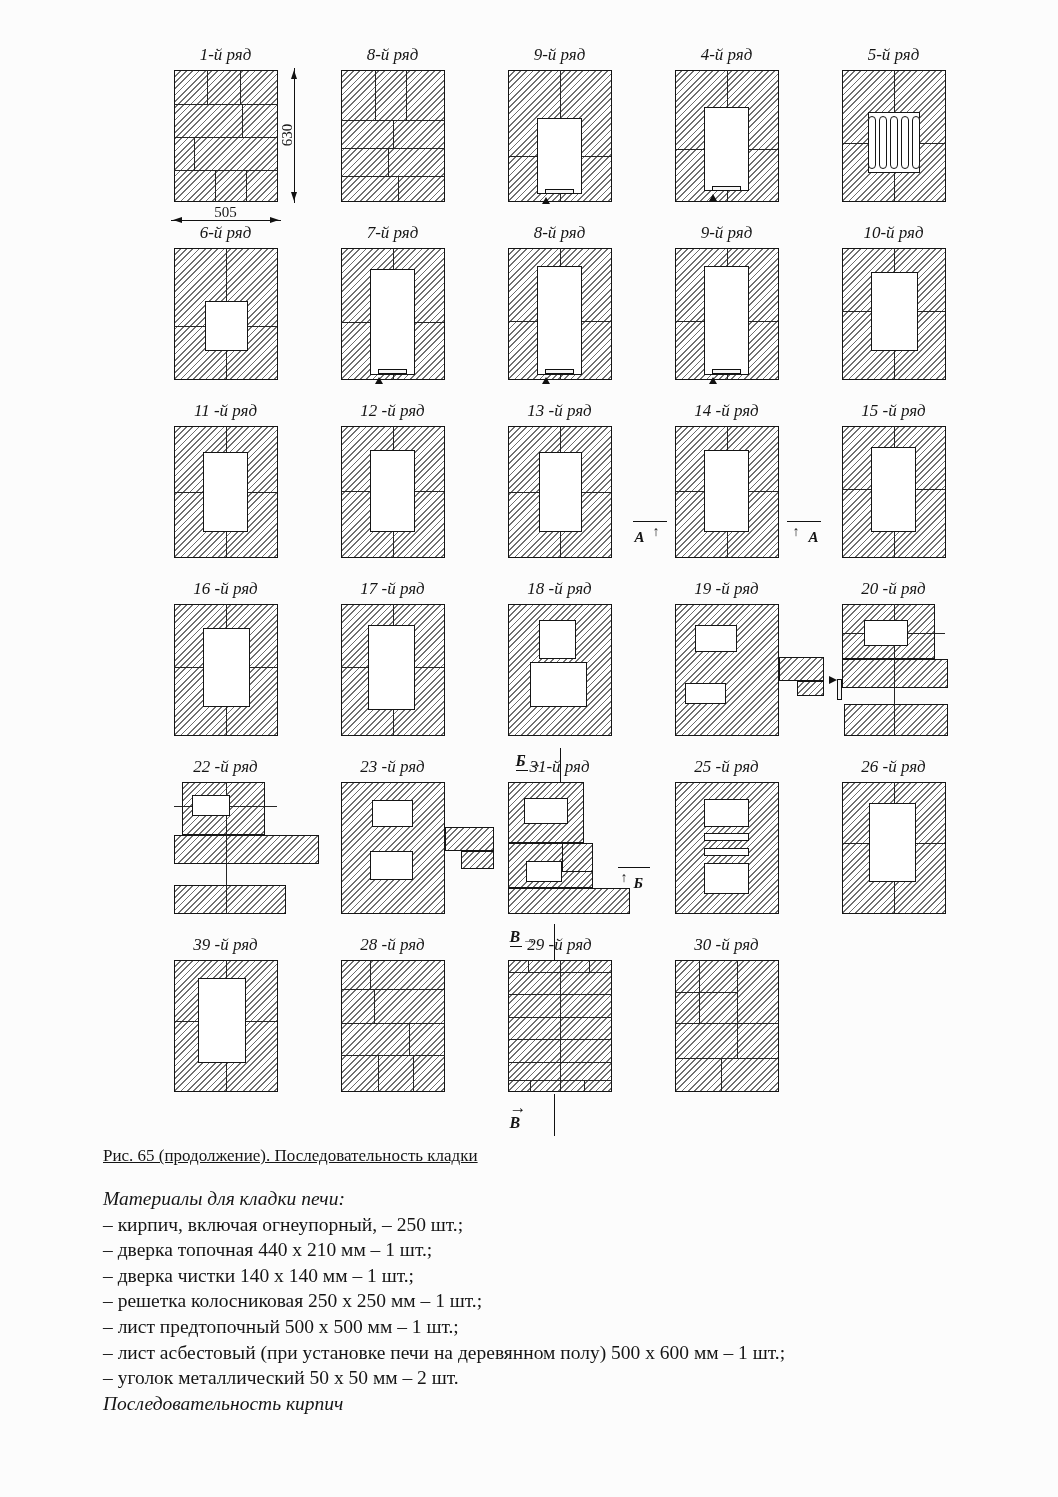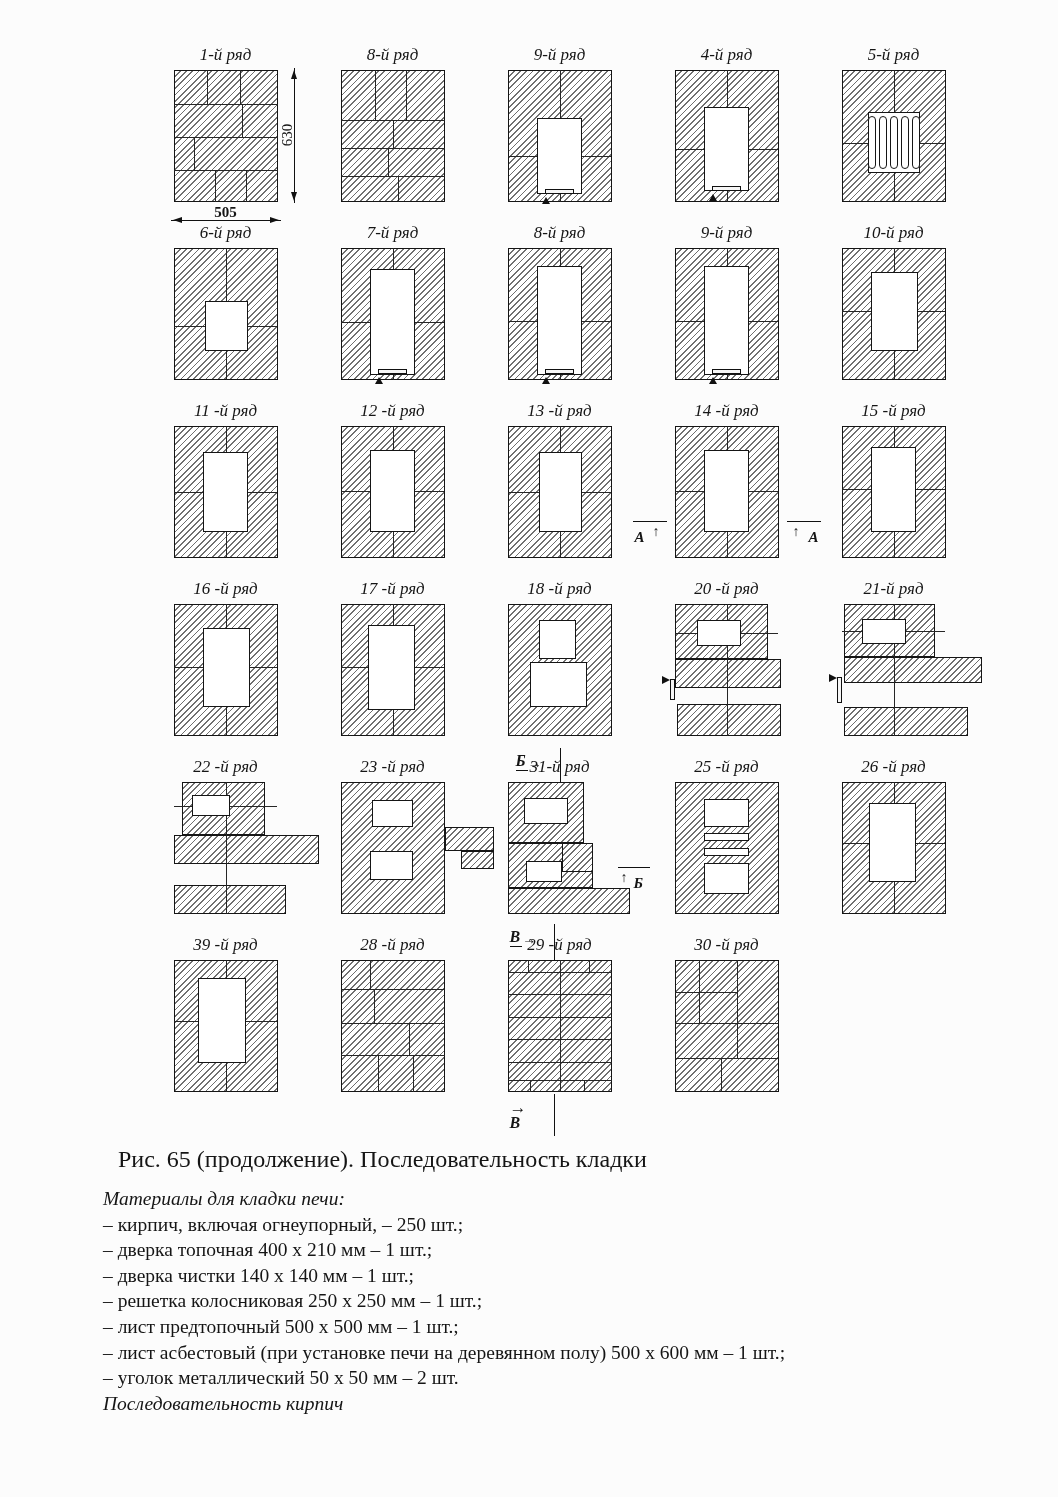--- a/index.html
+++ b/index.html
@@ -39,26 +39,26 @@
   .sec-ul{font-style:italic;font-weight:700;font-size:16px;line-height:16px;
           border-bottom:1.3px solid #111;padding:0 2px 1px 0;}
   .sarr{font-size:14px;font-weight:700;vertical-align:-2px;}
   .overarr{font-size:17px;font-weight:700;line-height:12px;}
   .vletter{font-style:italic;font-weight:700;font-size:16px;line-height:17px;}
   .dim-v{position:absolute;right:-30px;top:-2px;width:26px;height:102%;}
   .dim-v .line{position:absolute;left:12px;top:0;bottom:0;border-left:1.2px solid #111;}
   .dim-v .tri-up{position:absolute;left:9px;top:-1px;border:3.5px solid transparent;border-bottom:9px solid #111;width:0;height:0;}
   .dim-v .tri-dn{position:absolute;left:9px;bottom:-1px;border:3.5px solid transparent;border-top:9px solid #111;width:0;height:0;}
   .dim-v .lbl{position:absolute;top:50%;left:-6px;transform:translateY(-50%) rotate(-90deg);font-size:15px;}
-  .dim-h{position:absolute;left:-3px;bottom:-26px;width:calc(100% + 6px);height:20px;font-weight:bold;}
+  .dim-h{position:absolute;left:-3px;bottom:-26px;width:calc(100% + 6px);height:20px;}
   .dim-h .line{position:absolute;left:0;right:0;top:12px;border-top:1.2px solid #111;}
   .dim-h .tri-l{position:absolute;left:-1px;top:9px;border:3.5px solid transparent;border-right:9px solid #111;width:0;height:0;}
   .dim-h .tri-r{position:absolute;right:-1px;top:9px;border:3.5px solid transparent;border-left:9px solid #111;width:0;height:0;}
   .dim-h .lbl{position:absolute;left:50%;top:-4px;transform:translateX(-50%);font-size:15px;}
-  #caption{position:absolute;left:118px;top:1146px;font-size:24px;}
+  #caption{position:absolute;left:103px;top:1146px;font-size:17px;text-decoration:underline;}
   #textblock{position:absolute;left:103px;top:1186px;right:40px;font-size:19.5px;line-height:25.6px;}
   .it{font-style:italic;}
 </style>
 </head>
 <body>
 
 <div id="page">
   <div id="grid">
       <div class="cell">
         <div class="dlabel">1-й ряд</div>
@@ -288,45 +288,41 @@
       </div>
       <div class="cell">
         <div class="dlabel">18 -й ряд</div>
         <div class="dia">
           <div class="part" style="left: 0%; top: 0%; width: 100%; height: 100%;"></div>
           <div class="hole" style="left: 30%; top: 12%; width: 36%; height: 30%;"></div>
           <div class="hole" style="left: 22%; top: 44%; width: 54%; height: 34%;"></div>
         </div>
       </div>
       <div class="cell">
+        <div class="dlabel">19 -й ряд</div>
+        <div class="dia">
+          <div class="part" style="left: 0%; top: 0%; width: 100%; height: 100%;"></div>
+          <div class="part" style="left: 100%; top: 40%; width: 44%; height: 18%;"></div>
+          <div class="part" style="left: 118%; top: 58%; width: 26%; height: 12%;"></div>
+          <div class="hole" style="left: 20%; top: 16%; width: 40%; height: 20%;"></div>
+          <div class="hole" style="left: 10%; top: 60%; width: 40%; height: 16%;"></div>
+        </div>
+      </div>
+      <div class="cell">
         <div class="dlabel">20 -й ряд</div>
         <div class="dia">
           <div class="part" style="left: 0%; top: 0%; width: 90%; height: 42%;"></div>
           <div class="part" style="left: 0%; top: 42%; width: 102%; height: 22%;"></div>
           <div class="part" style="left: 2%; top: 76%; width: 100%; height: 24%;"></div>
           <div class="jl h" style="left: 0%; top: 22%; width: 22%;"></div>
           <div class="jl h" style="left: 64%; top: 22%; width: 36%;"></div>
           <div class="jl v" style="left: 50%; top: 0%; height: 12%;"></div>
           <div class="jl v" style="left: 50%; top: 32%; height: 68%;"></div>
           <div class="hole" style="left: 22%; top: 12%; width: 42%; height: 20%;"></div>
           <div class="door-l" style="left: -5px; top: 57%; height: 16%;"></div>
-        </div>
-      </div>
-      <div class="cell">
-        <div class="dlabel">21-й ряд</div>
-        <div class="dia">
-          <div class="part" style="left: 2%; top: 0%; width: 88%; height: 40%;"></div>
-          <div class="part" style="left: 2%; top: 40%; width: 133%; height: 20%;"></div>
-          <div class="part" style="left: 2%; top: 78%; width: 120%; height: 22%;"></div>
-          <div class="jl h" style="left: 0%; top: 20.5%; width: 20%;"></div>
-          <div class="jl h" style="left: 62%; top: 20.5%; width: 38%;"></div>
-          <div class="jl v" style="left: 50%; top: 0%; height: 11%;"></div>
-          <div class="jl v" style="left: 50%; top: 30%; height: 70%;"></div>
-          <div class="hole" style="left: 20%; top: 11%; width: 42%; height: 19%;"></div>
-          <div class="door-l" style="left: -5px; top: 55%; height: 20%;"></div>
         </div>
       </div>
       <div class="cell">
         <div class="dlabel">22 -й ряд</div>
         <div class="dia">
           <div class="part" style="left: 8%; top: 0%; width: 80%; height: 40%;"></div>
           <div class="part" style="left: 0%; top: 40%; width: 140%; height: 22%;"></div>
           <div class="part" style="left: 0%; top: 78%; width: 108%; height: 22%;"></div>
           <div class="jl h" style="left: 0%; top: 18%; width: 18%;"></div>
           <div class="jl h" style="left: 54%; top: 18%; width: 46%;"></div>
@@ -442,21 +438,21 @@
           <div class="jl v" style="left: 60%; top: 48%; height: 26%;"></div>
           <div class="jl v" style="left: 45%; top: 74%; height: 26%;"></div>
         </div>
       </div>
     </div>
   <div id="caption">Рис. 65 (продолжение). Последовательность кладки</div>
   <div id="textblock">
     <div class="it">Материалы для кладки печи:</div>
     <div id="materials-list">
         <div>– кирпич, включая огнеупорный, – 250 шт.;</div>
-        <div>– дверка топочная 400 х 210 мм – 1 шт.;</div>
+        <div>– дверка топочная 440 х 210 мм – 1 шт.;</div>
         <div>– дверка чистки 140 х 140 мм – 1 шт.;</div>
         <div>– решетка колосниковая 250 х 250 мм – 1 шт.;</div>
         <div>– лист предтопочный 500 х 500 мм – 1 шт.;</div>
         <div>– лист асбестовый (при установке печи на деревянном полу) 500 х 600 мм – 1 шт.;</div>
         <div>– уголок металлический 50 х 50 мм – 2 шт.</div>
       </div>
     <div class="it">Последовательность кирпич</div>
   </div>
 </div>
 

